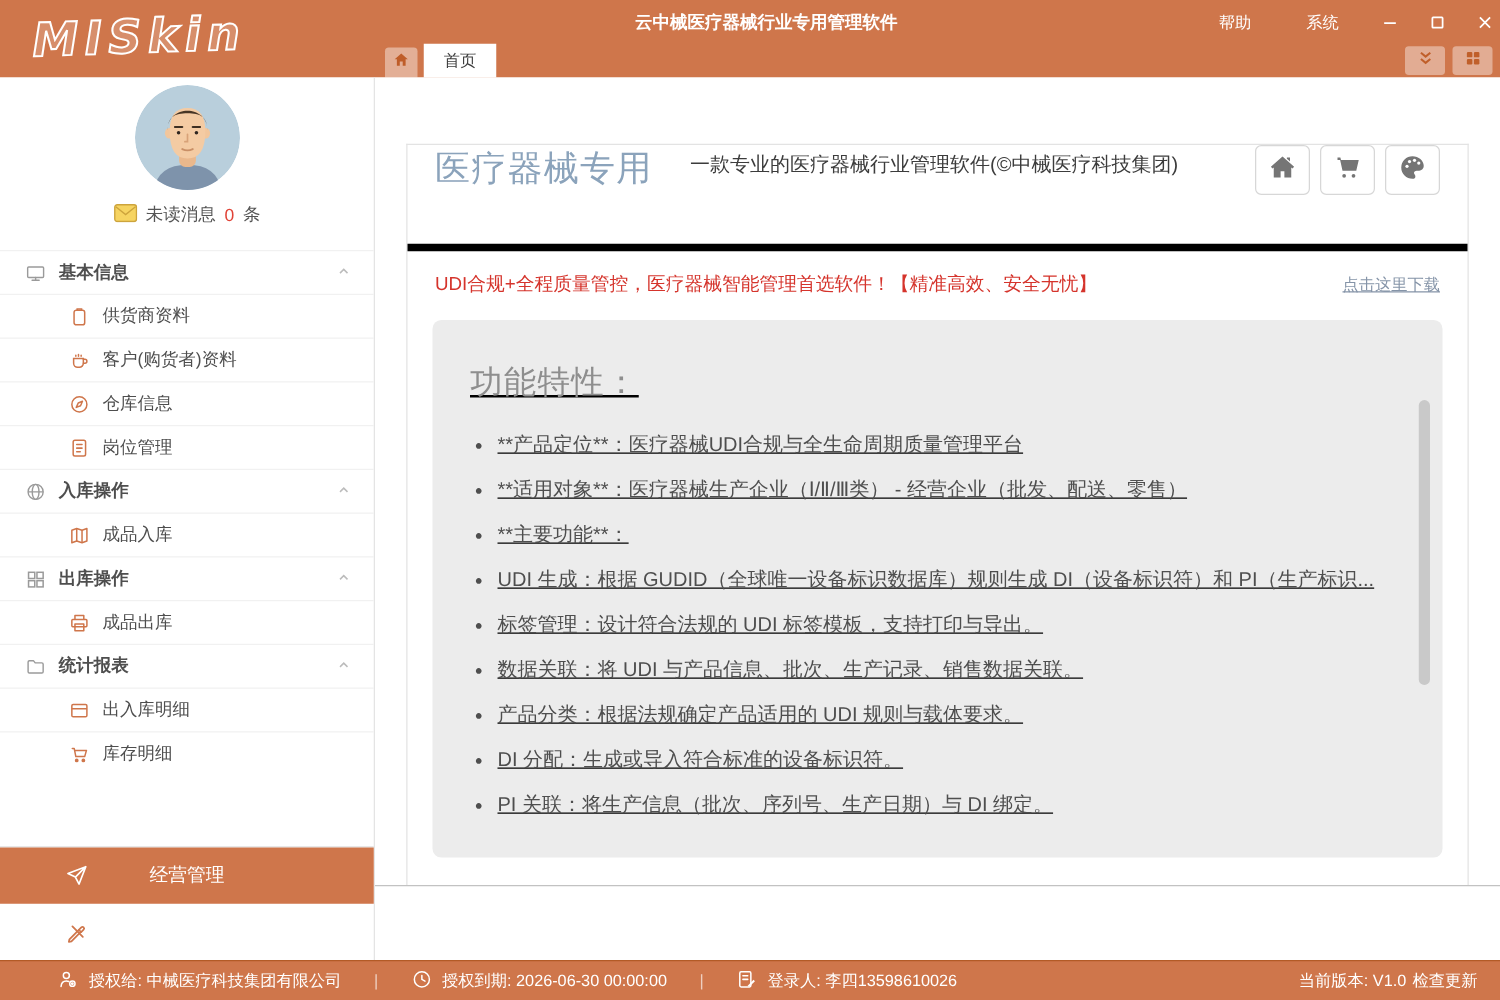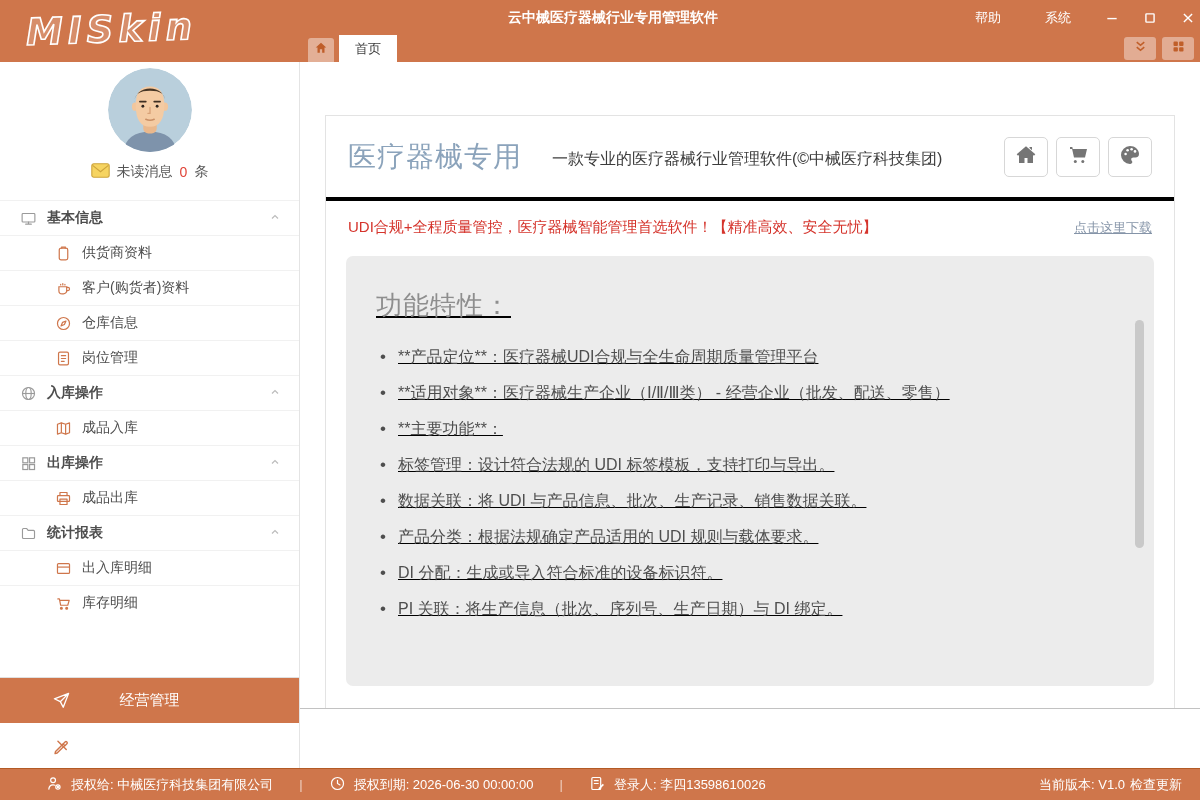--- a/index.html
+++ b/index.html
@@ -57,21 +57,21 @@
   .b-row .m-ico svg { width:19px; height:19px; }
   .b-row .b-label { width:100%; text-align:center; }
   .b-row.active { background:#cf764b; color:#fff; }
   .b-row.active .m-ico { color:#fff; }
 
   
   .main { position:absolute; left:300px; top:62px; width:900px; height:706px; background:#fff; }
   .card { position:absolute; left:25px; top:53px; width:850px; height:593px;
           border:1px solid #e3e3e3; border-bottom:none; background:#fff; }
   .main-bottom-line { position:absolute; left:0; top:646px; width:900px; height:1px; background:#c2c2c2; }
-  .hero { height:85px; display:flex; align-items:center; padding:0 22px; border-bottom:4px solid #000000; }
+  .hero { height:85px; display:flex; align-items:flex-start; padding:0 22px; border-bottom:6px solid #000000; }
   .hero-title { font-size:28px; color:#8ba3bb; letter-spacing:1px; }
   .hero-sub { font-size:16px; color:#3c3c3c; margin-left:30px; margin-top:6px; }
   .hero-actions { margin-left:auto; display:flex; gap:8px; }
   .icon-btn { width:44px; height:40px; border:1px solid #d7d7d7; border-radius:5px; background:#fff;
               display:flex; align-items:center; justify-content:center; color:#757575; }
   .icon-btn svg { width:24px; height:24px; }
   .promo-row { height:53px; display:flex; align-items:center; padding:0 22px; }
   .promo-text { color:#d5342c; font-size:15px; }
   .download-link { margin-left:auto; font-size:13px; color:#8594a8; text-decoration:underline; cursor:pointer; }
   .features-panel { margin:2px 20px 0 20px; height:430px; background:#ececec; border-radius:7px;
@@ -376,20 +376,21 @@
       <div class="promo-row">
         <span class="promo-text">UDI合规+全程质量管控，医疗器械智能管理首选软件！【精准高效、安全无忧】</span>
         <span class="download-link">点击这里下载</span>
       </div>
       <div class="features-panel">
         <div class="features-heading">功能特性：</div>
         <ul class="feature-list">
           <li>**产品定位**：医疗器械UDI合规与全生命周期质量管理平台</li>
           <li>**适用对象**：医疗器械生产企业（Ⅰ/Ⅱ/Ⅲ类） - 经营企业（批发、配送、零售）</li>
           <li>**主要功能**：</li>
+          <li>UDI 生成：根据 GUDID（全球唯一设备标识数据库）规则生成 DI（设备标识符）和 PI（生产标识...</li>
           <li>标签管理：设计符合法规的 UDI 标签模板，支持打印与导出。</li>
           <li>数据关联：将 UDI 与产品信息、批次、生产记录、销售数据关联。</li>
           <li>产品分类：根据法规确定产品适用的 UDI 规则与载体要求。</li>
           <li>DI 分配：生成或导入符合标准的设备标识符。</li>
           <li>PI 关联：将生产信息（批次、序列号、生产日期）与 DI 绑定。</li>
         </ul>
         <div class="scroll-thumb"></div>
       </div>
     </div>
     <div class="main-bottom-line"></div>

